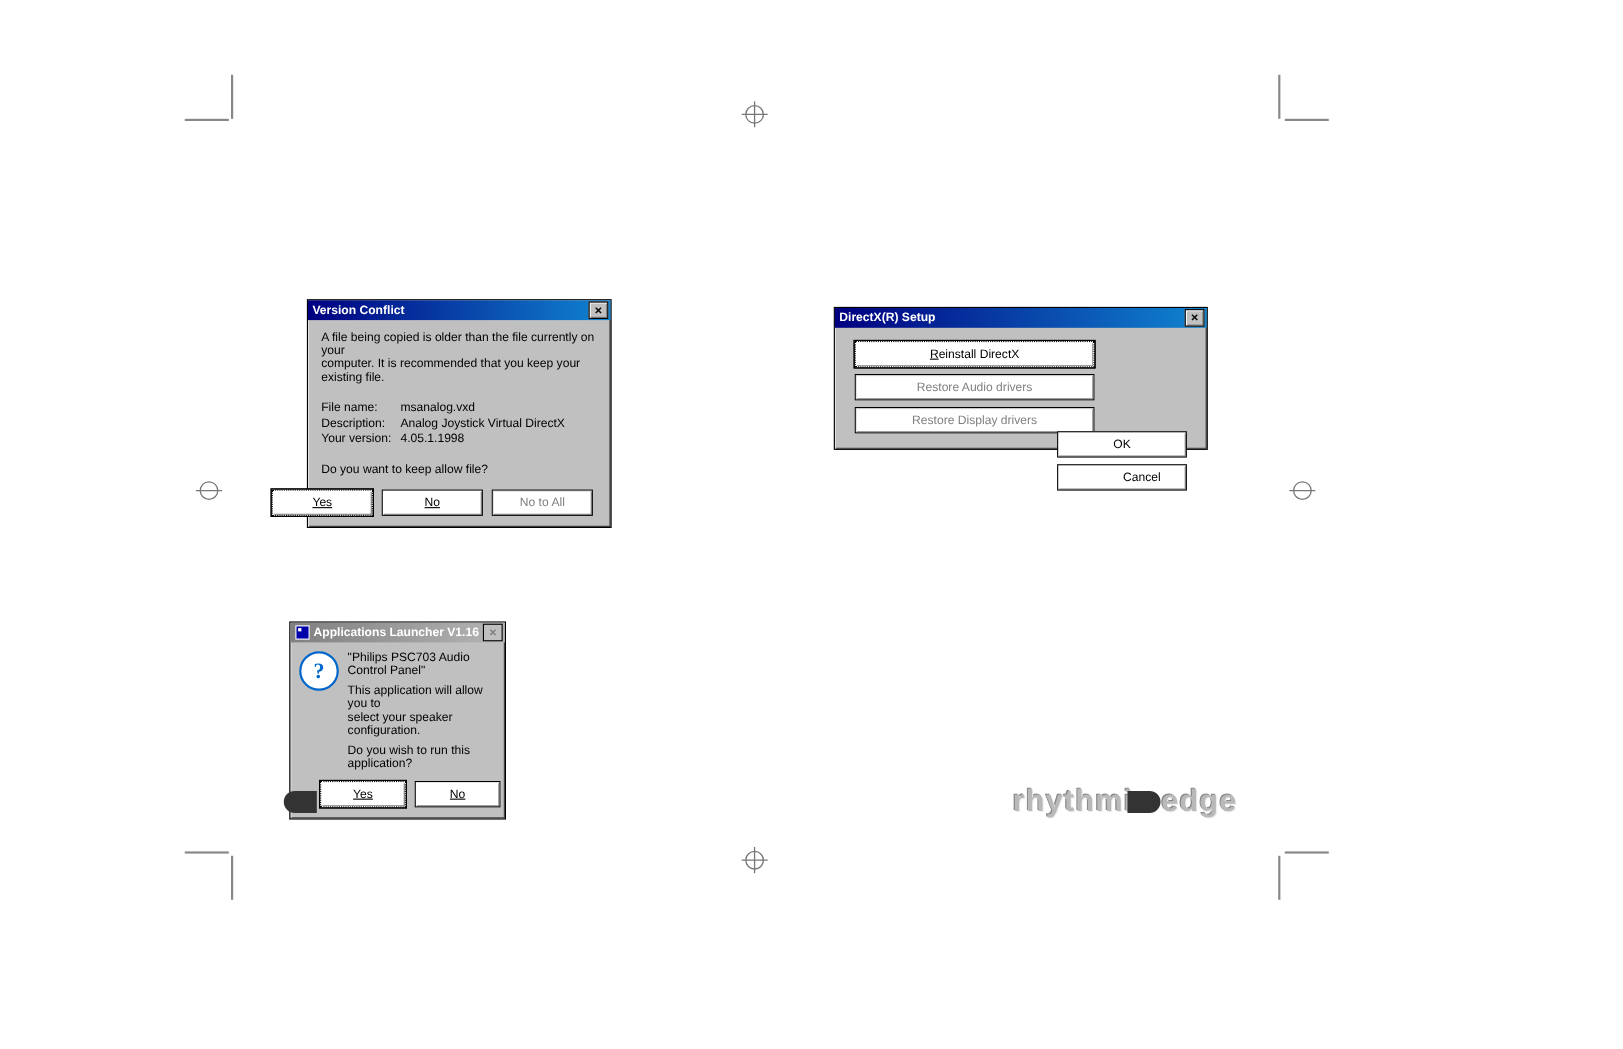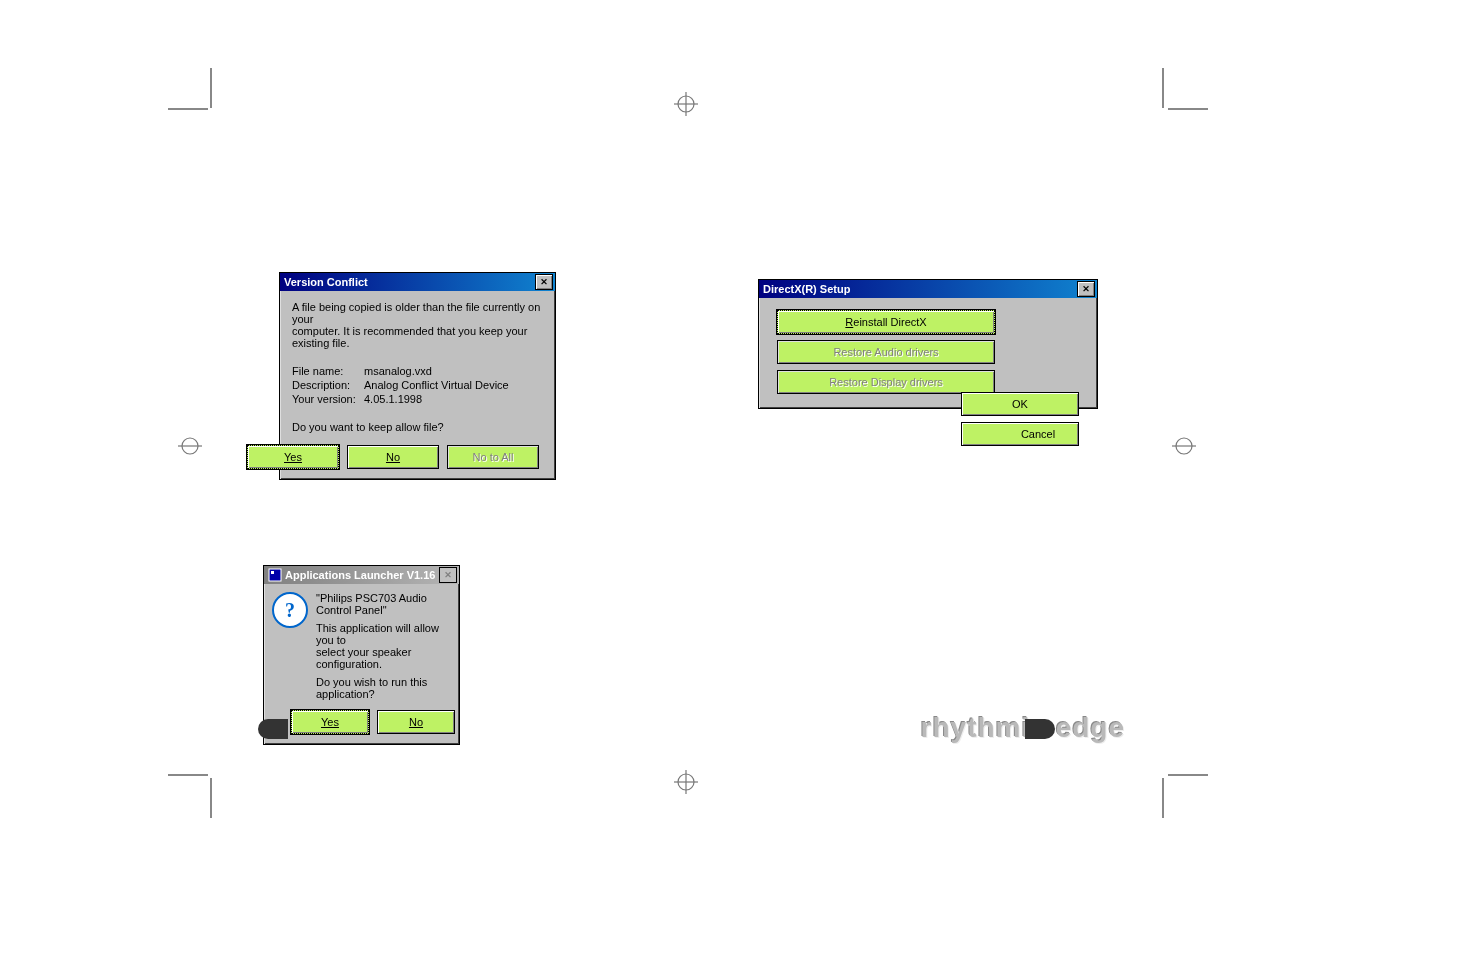--- a/index.html
+++ b/index.html
@@ -20,21 +20,21 @@
   .title-text{flex:1;white-space:nowrap;}
   .title-ico{width:14px;height:14px;margin-right:3px;display:inline-flex;align-items:center;justify-content:center;}
   .tbtn{width:16px;height:14px;background:#c0c0c0;border:1px solid #000;box-shadow:inset 1px 1px 0 #fff,inset -1px -1px 0 #808080;display:flex;align-items:center;justify-content:center;font-size:9px;font-family:Arial;color:#000;margin-left:2px;}
   .tbtn.disabled{color:#808080;box-shadow:none;}
   .body{padding:10px 12px;}
 
   .row{display:flex;margin:2px 0;}
   .lbl{width:72px;}
   .val{}
 
-  .btn{height:22px;min-width:74px;padding:0 8px;background:#bef264;border:1px solid #000;box-shadow:inset 1px 1px 0 #fff, inset -1px -1px 0 #808080;display:inline-flex;align-items:center;justify-content:center;font-size:11px;color:#000;margin:0 4px;}
+  .btn{height:22px;min-width:74px;padding:0 8px;background:#ffffff;border:1px solid #000;box-shadow:inset 1px 1px 0 #fff, inset -1px -1px 0 #808080;display:inline-flex;align-items:center;justify-content:center;font-size:11px;color:#000;margin:0 4px;}
   .btn.default{box-shadow:inset 1px 1px 0 #fff, inset -1px -1px 0 #808080, 0 0 0 1px #000;border:1px dotted #000;outline:1px solid #000;}
   .btn .ul{text-decoration:underline;}
   .btn.disabled{color:#808080;text-shadow:1px 1px 0 #fff;box-shadow:inset 1px 1px 0 #dfdfdf, inset -1px -1px 0 #808080;}
   .btn-row{display:flex;justify-content:flex-end;margin-top:12px;}
 
   .group{border:1px solid #808080;box-shadow:inset 1px 1px 0 #fff;padding:10px 10px 14px 10px;position:relative;margin:4px 0 10px 0;}
   .group .legend{position:absolute;top:-8px;left:8px;background:#c0c0c0;padding:0 4px;}
   .chk{display:inline-flex;align-items:center;}
   .chk .box{width:13px;height:13px;background:#fff;border:1px solid #808080;box-shadow:inset -1px -1px 0 #fff, inset 1px 1px 0 #000;margin-right:6px;display:flex;align-items:center;justify-content:center;font-size:11px;line-height:11px;}
 
@@ -95,21 +95,21 @@
   <div class="body">
     <div>A file being copied is older than the file currently on your</div>
     <div>computer. It is recommended that you keep your existing file.</div>
     <div style="height:14px;"></div>
     <div class="row">
           <span class="lbl">File name:</span>
           <span class="val">msanalog.vxd</span>
         </div>
     <div class="row">
           <span class="lbl">Description:</span>
-          <span class="val">Analog Conflict Virtual Device</span>
+          <span class="val">Analog Joystick Virtual DirectX</span>
         </div>
     <div class="row">
           <span class="lbl">Your version:</span>
           <span class="val">4.05.1.1998</span>
         </div>
     <div style="height:14px;"></div>
     <div>Do you want to keep allow file?</div>
     <div class="btn-row">
       <span class="btn default">
             <span class="ul">Yes</span>

